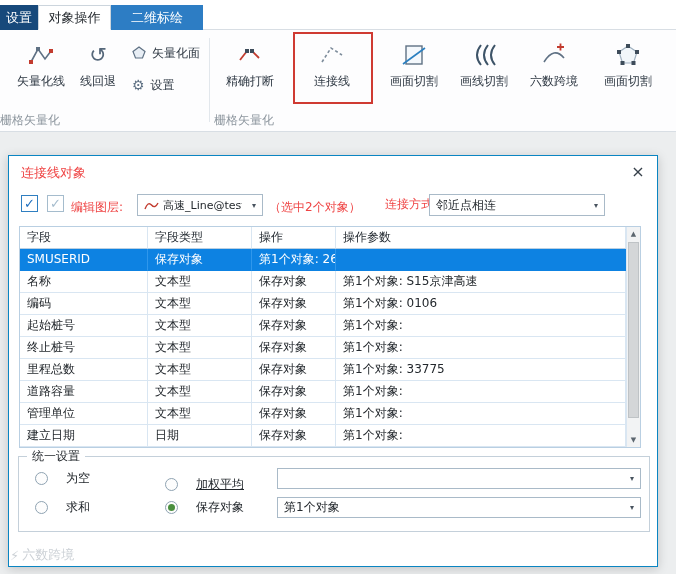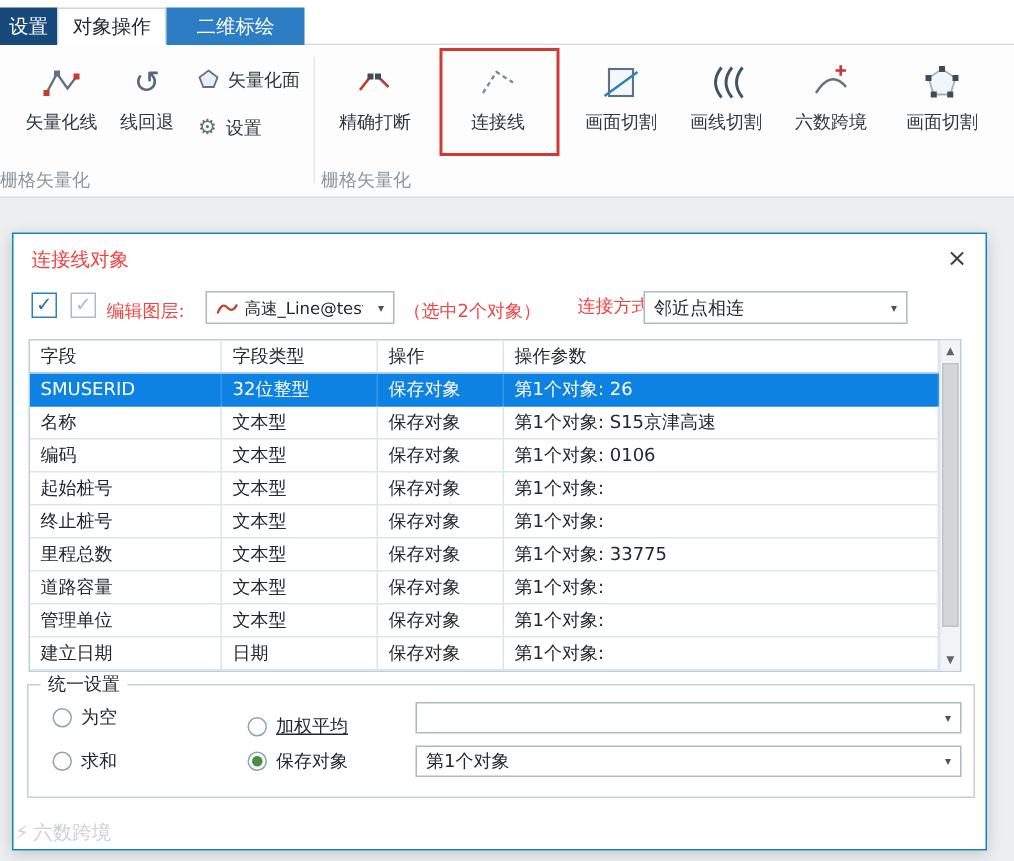--- a/index.html
+++ b/index.html
@@ -38,21 +38,21 @@
 .trow.thead > div{border-bottom:1px solid #b9cfe2;color:#1f262d;}
 .trow.sel{background:#0d82e2;color:#fff;}
 .trow.sel > div{border-right-color:#2f97ec;border-bottom-color:#0d82e2;}
 .sbar{position:absolute;right:0;top:0;width:14px;bottom:0;background:#f2f3f4;border-left:1px solid #d9e6f2;}
 .sarrow{position:absolute;left:0;width:13px;height:14px;display:flex;align-items:center;justify-content:center;font-size:7px;color:#5c666f;cursor:default;}
 .sthumb{position:absolute;left:1px;right:1px;top:15px;height:176px;background:#d4d6d8;border:1px solid #bfc3c6;cursor:default;}
 
 
 .ubox{position:absolute;left:9px;top:300px;width:632px;height:76px;border:1px solid #c4d0da;}
 .ubox .legend{position:absolute;left:8px;top:-9px;background:#fff;padding:0 5px;font-size:12px;color:#23282d;}
-.radio-opt{position:absolute;display:flex;align-items:center;gap:6px;height:16px;cursor:default;font-size:12px;}
+.radio-opt{position:absolute;display:flex;align-items:center;gap:18px;height:16px;cursor:default;font-size:12px;}
 .rdot{width:13px;height:13px;border-radius:50%;border:1px solid #8fa3b2;background:#fdfdfd;display:flex;align-items:center;justify-content:center;}
 .rdot.on::after{content:"";width:7px;height:7px;border-radius:50%;background:#4a8f3e;}
 
 
 .pbtn{position:absolute;top:384px;height:23px;background:#fcfdfd;border:3px solid #b91c1c;display:flex;justify-content:center;font-size:12px;color:#23282d;cursor:default;margin-top:44px;}
 .pbtn.primary{border-color:#2f7fc1;}
 
 .watermark{position:absolute;left:10px;top:546px;display:flex;align-items:center;gap:3px;font-size:13px;color:#ccd1d6;z-index:30;}
 </style>
 </head>
@@ -202,21 +202,20 @@
     <div class="tbl">
       <div class="tbl-main">
         <div class="trow thead">
           <div>字段</div>
           <div>字段类型</div>
           <div>操作</div>
           <div>操作参数</div>
         </div>
         <div class="trow sel">
           <div>SMUSERID</div>
-          <div>32位整型</div>
           <div>保存对象</div>
           <div>第1个对象: 26</div>
         </div>
         <div class="trow">
           <div>名称</div>
           <div>文本型</div>
           <div>保存对象</div>
           <div>第1个对象: S15京津高速</div>
         </div>
         <div class="trow">

